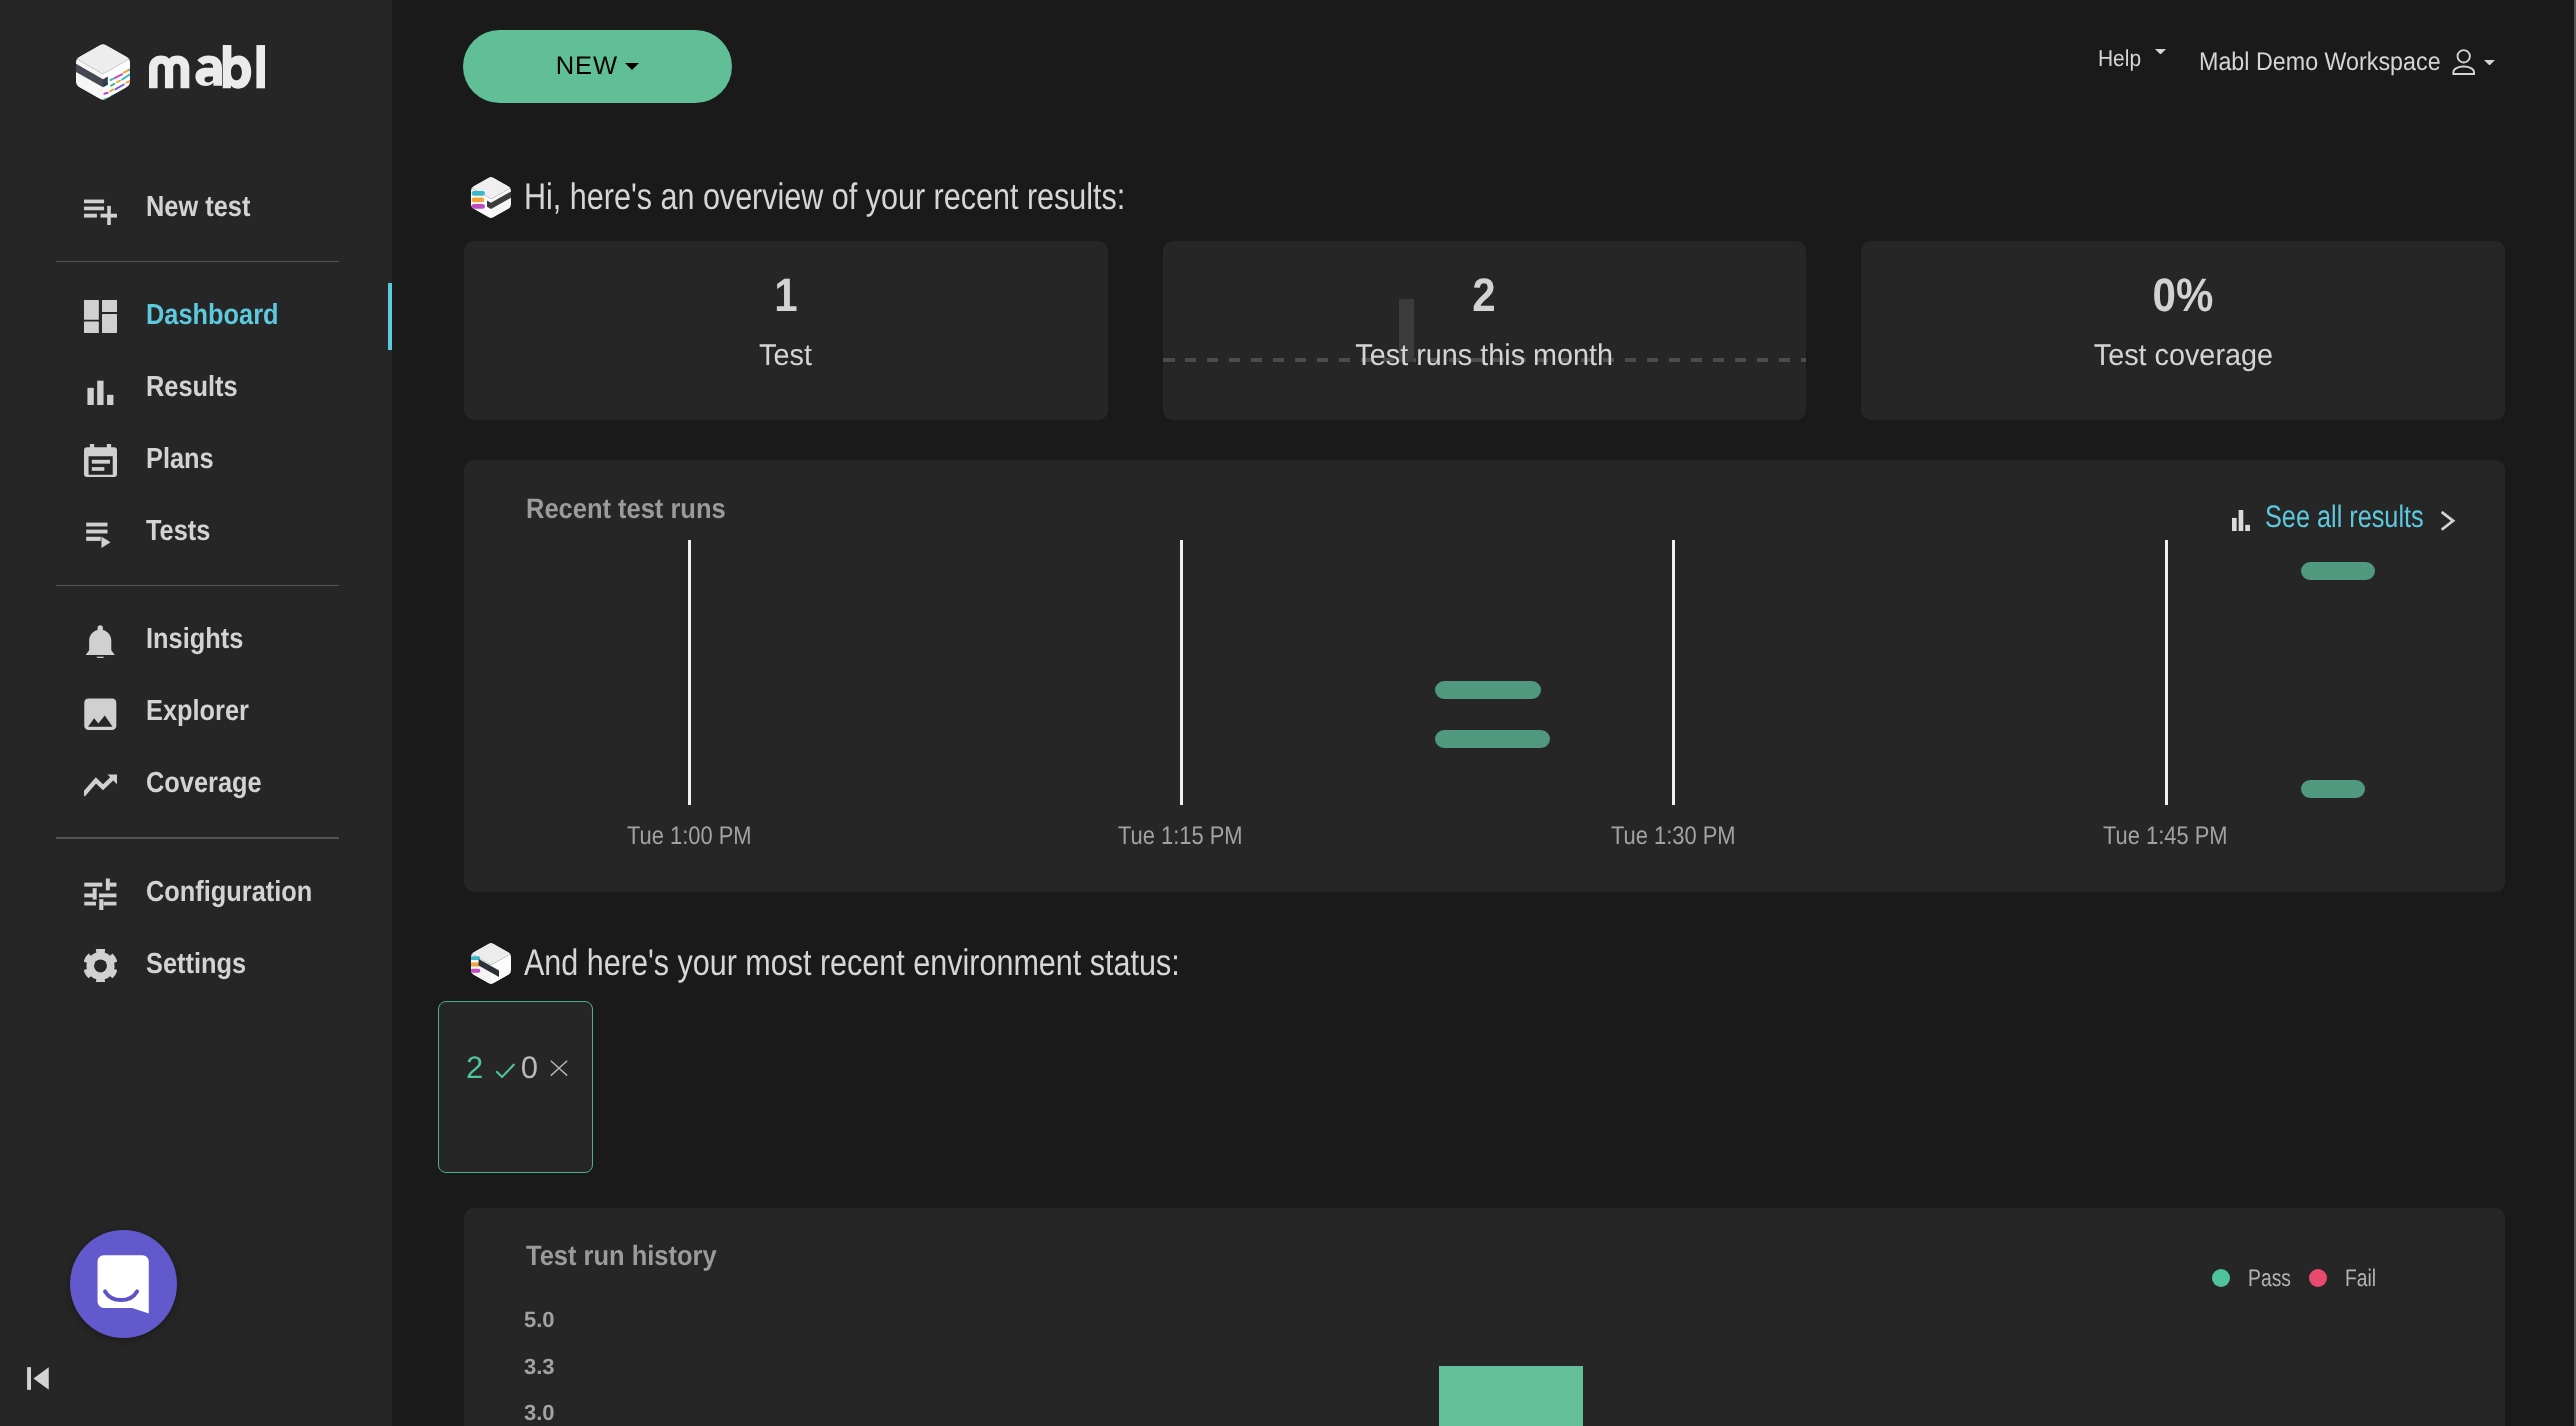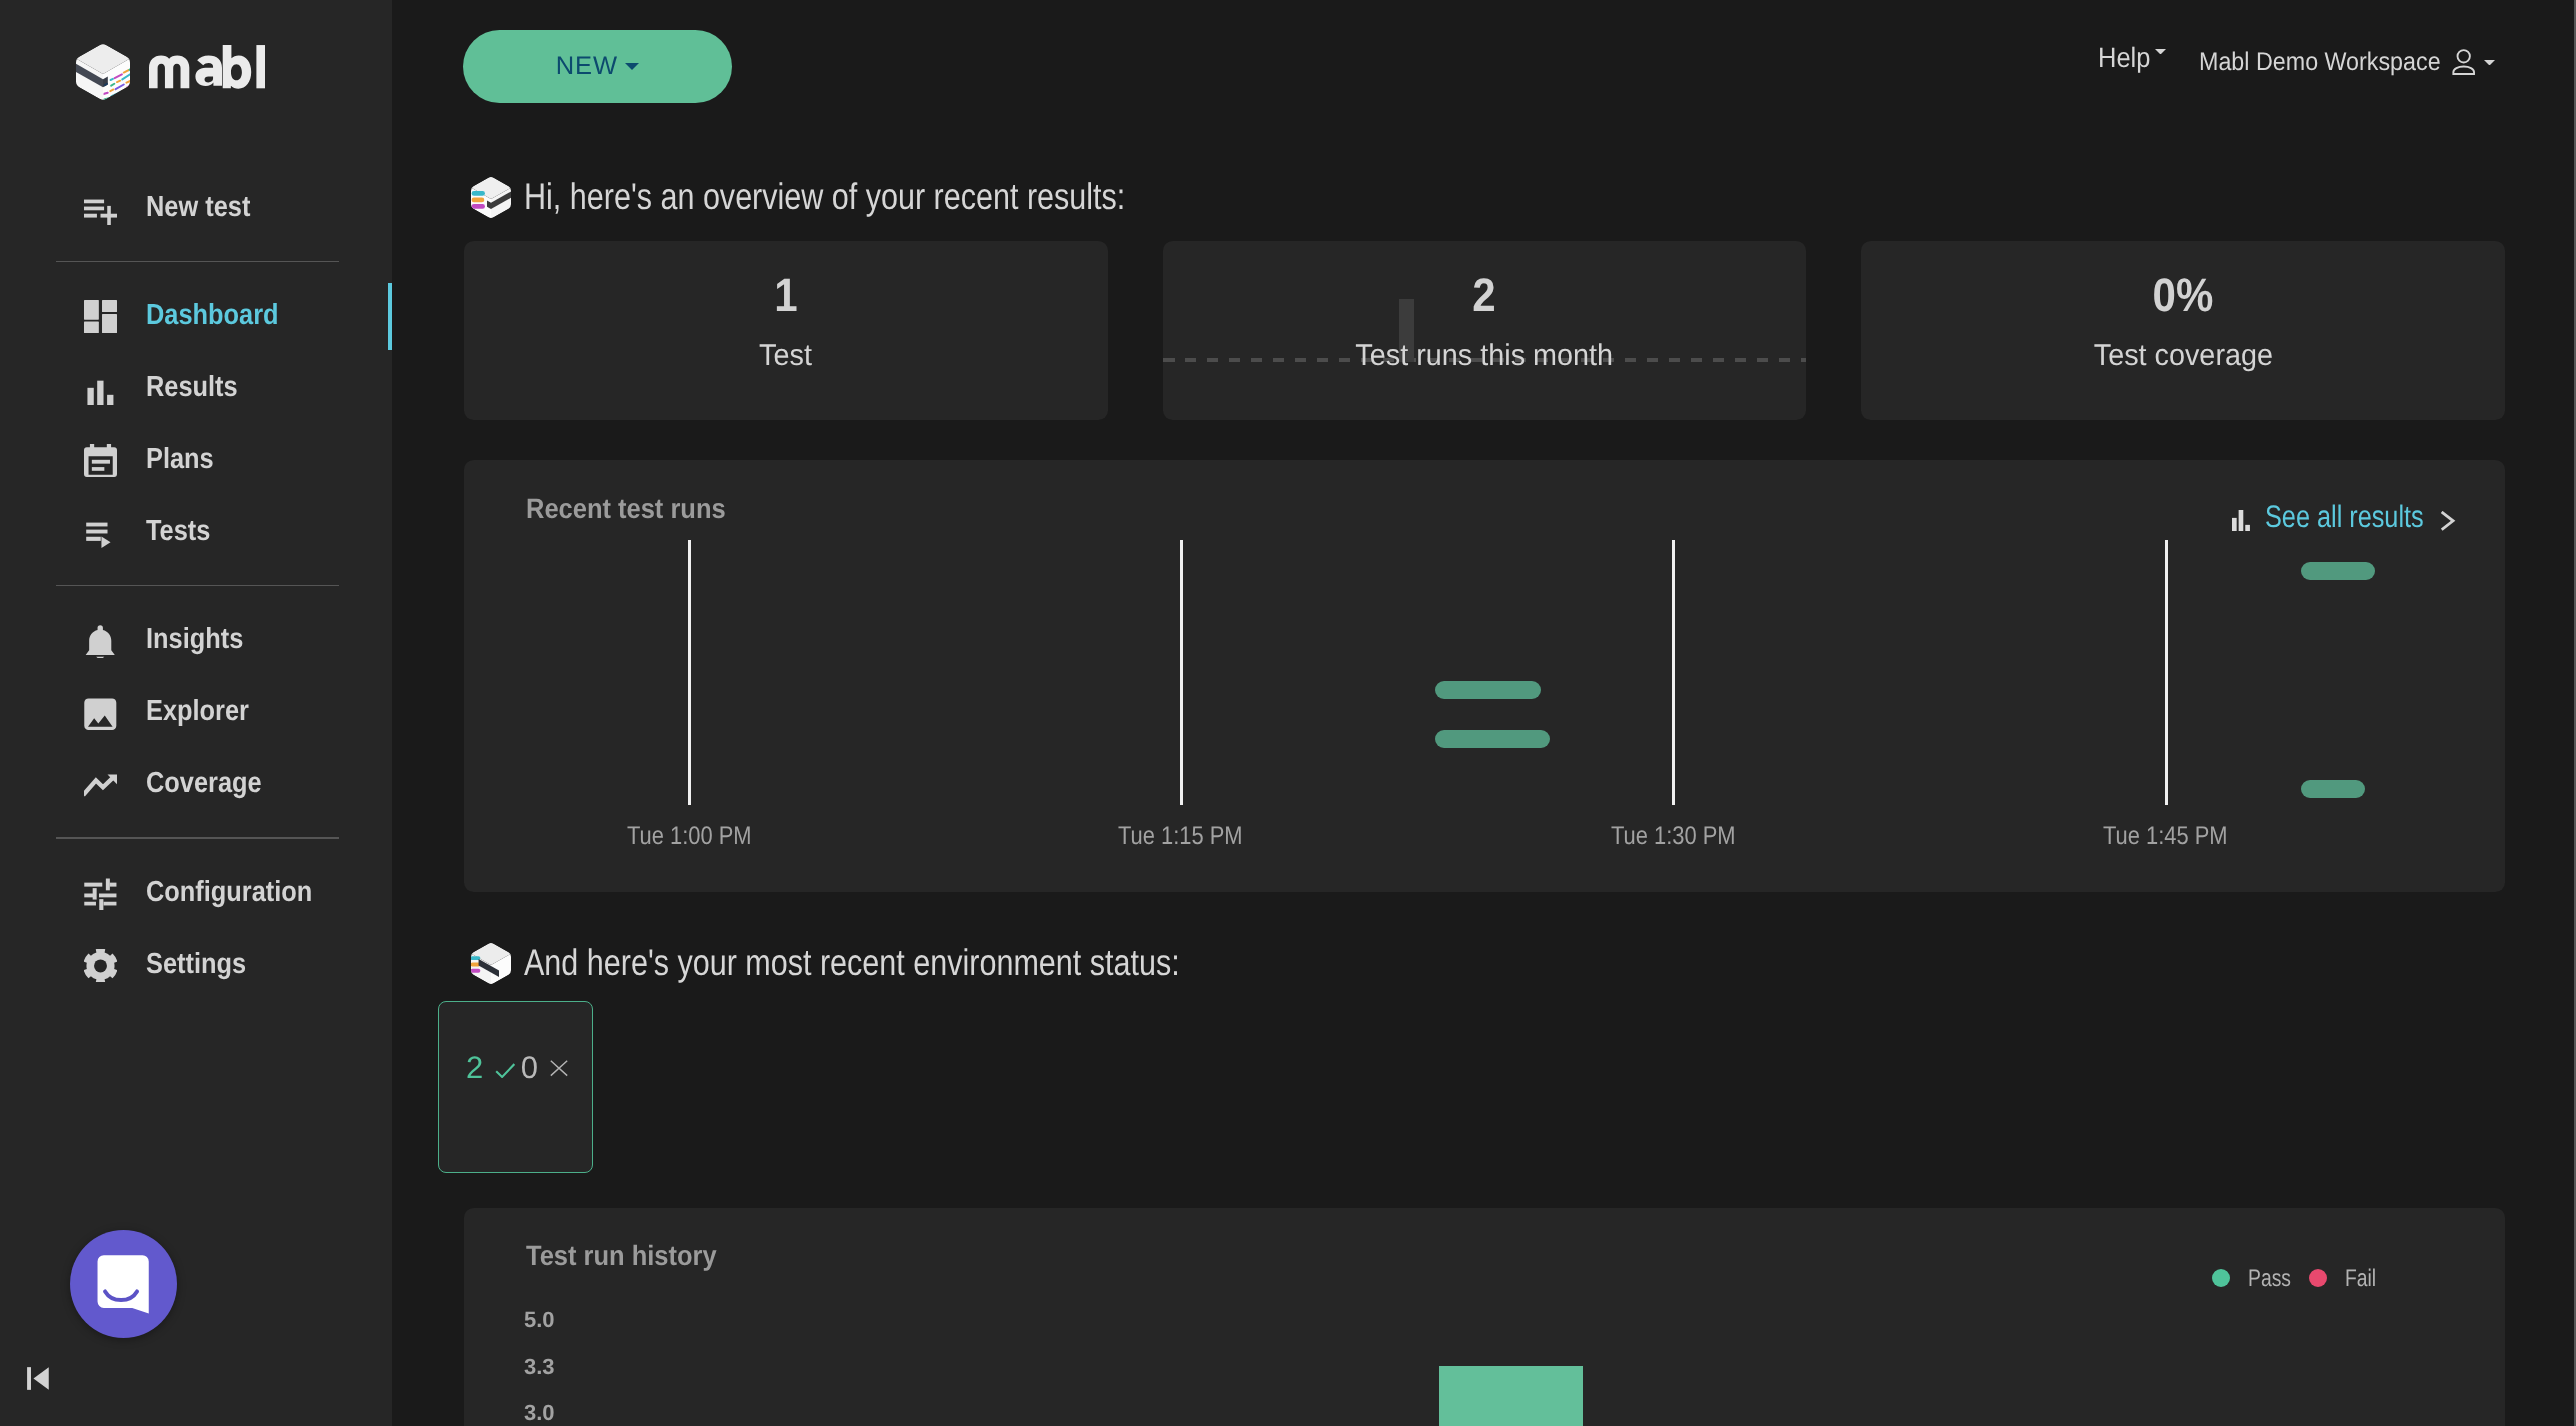--- a/index.html
+++ b/index.html
@@ -25,32 +25,32 @@
   .active-bar{position:absolute;left:388px;top:283px;height:67px;width:3.8px;background:#5cc9de}
 
   .intercom{position:absolute;left:70px;top:1230px;width:107px;height:108px;border-radius:50%;
     background:#6259cd;display:flex;align-items:center;justify-content:center;cursor:pointer;
     box-shadow:0 1.8px 8px rgba(0,0,0,.35)}
   .collapse-btn{position:absolute;left:27px;top:1367px;width:22px;height:23px;cursor:pointer}
 
   
   .main{flex:1;height:1427px;position:relative;background:#1a1a1a;overflow:hidden}
   .new-btn{position:absolute;left:71px;top:30px;width:269px;height:73px;border-radius:37px;
-    background:#60bf97;color:#0c4a6e;font-size:25.5px;font-weight:400;letter-spacing:0.9px;
+    background:#60bf97;color:#000000;font-size:25.5px;font-weight:400;letter-spacing:0.9px;
     display:flex;align-items:center;justify-content:center;gap:7.2px;cursor:pointer;border:0;
     padding-bottom:0.9px;
     font-family:"Liberation Sans",sans-serif}
   .caret{width:0;height:0;border-left:5.5px solid transparent;border-right:5.5px solid transparent;
     border-top:5.9px solid currentColor;display:inline-block;flex:0 0 11px}
   .new-btn .caret{border-left-width:7.2px;border-right-width:7.2px;border-top-width:7.5px;flex:0 0 14.3px}
   .topright span:not(.caret){display:inline-block;transform:scaleX(0.91);transform-origin:left top;white-space:nowrap}
   .help-btn span:not(.caret){width:48px}
   .ws-btn span:not(.caret){width:244px}
   .topright{position:absolute;left:1706px;top:49px;display:flex;align-items:flex-start;gap:33px;height:19px}
-  .help-btn{display:flex;align-items:flex-start;gap:9px;font-size:28px;color:#d5d5d5;cursor:pointer;line-height:18.3px}
+  .help-btn{display:flex;align-items:flex-start;gap:9px;font-size:23px;color:#d5d5d5;cursor:pointer;line-height:18.3px}
   .ws-btn{display:flex;align-items:center;gap:8.8px;font-size:25.6px;color:#d5d5d5;cursor:pointer;line-height:18.3px}
 
   .greet{position:absolute;left:79px;top:175px;display:flex;align-items:center;gap:13.4px;height:44px}
   .greet-cube{width:40px;height:43px;display:block;flex:0 0 40px}
   .greet-txt{font-size:37px;color:#d6d6d6;display:inline-block;transform:scaleX(0.825);transform-origin:left center}
 
   .cards{position:absolute;left:72px;top:241px;width:2041px;height:179px;display:flex;gap:55px}
   .card{flex:1;background:#262626;border-radius:9.8px;position:relative;overflow:hidden;
     display:flex;flex-direction:column;align-items:center;justify-content:center;padding-bottom:18px}
   .card-num{font-size:47px;font-weight:700;color:#d2d2d2;line-height:34px;position:relative;z-index:2;transform:scaleX(0.895)}

